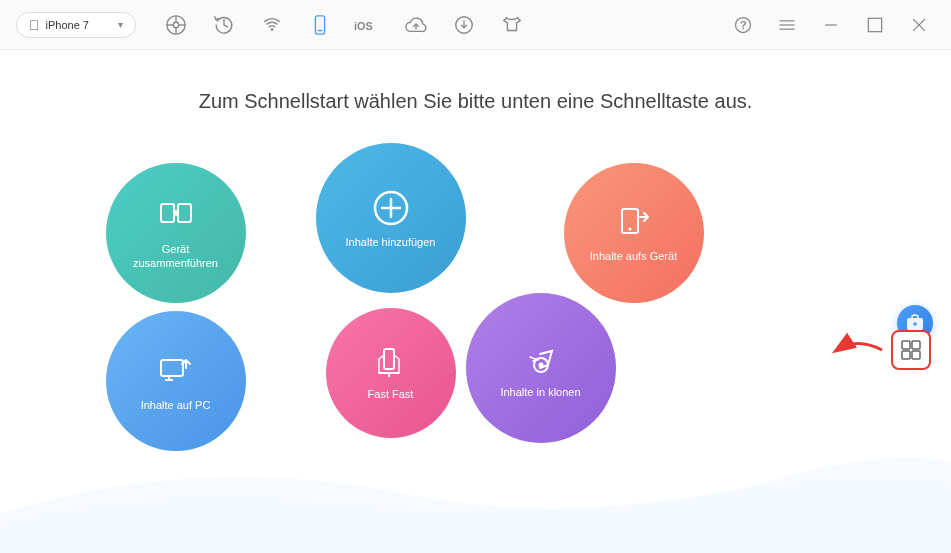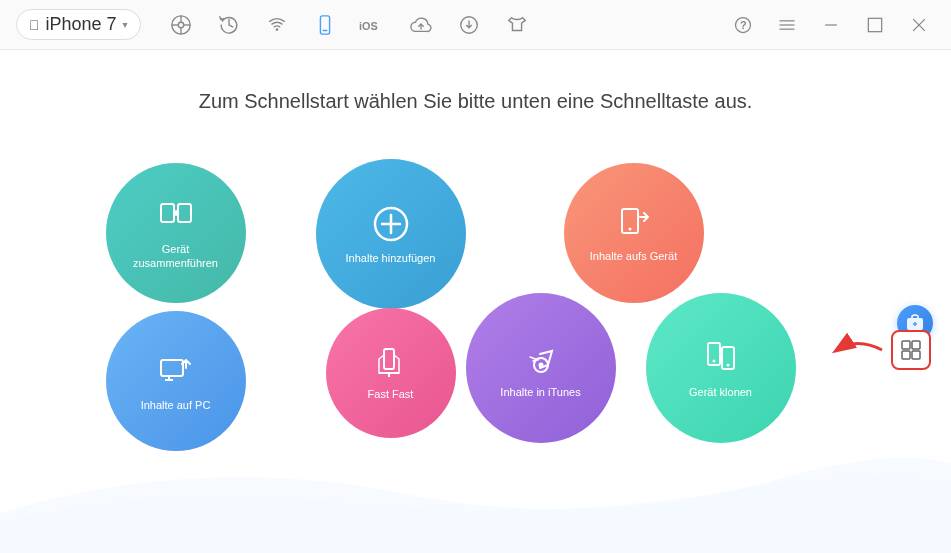--- a/index.html
+++ b/index.html
@@ -33,21 +33,21 @@
       gap: 6px;
       min-width: 120px;
     }
 
     .apple-logo {
       font-size: 14px;
       color: #555;
     }
 
     .device-name {
-      font-size: 18px;
+      font-size: 11px;
       color: #333;
       flex: 1;
     }
 
     .chevron-down {
       font-size: 10px;
       color: #888;
     }
 
     .toolbar {
@@ -142,21 +142,21 @@
       height: 140px;
       background: linear-gradient(135deg, #4ecdc4, #44b8a8);
       top: 20px;
       left: 60px;
     }
 
     .circle-add {
       width: 150px;
       height: 150px;
       background: linear-gradient(135deg, #4db8e8, #3a9fd4);
-      top: 16px;
+      top: 0;
       left: 270px;
       justify-content: center;
     }
 
     .circle-to-device {
       width: 140px;
       height: 140px;
       background: linear-gradient(135deg, #f9967a, #f47060);
       top: 20px;
       left: 518px;
@@ -430,34 +430,23 @@
       <div class="icon-wrap">
         <svg width="42" height="42" viewBox="0 0 42 42">
           <circle cx="21" cy="28" r="7" fill="none" stroke="white" stroke-width="2"></circle>
           <circle cx="21" cy="28" r="2.5" fill="white"></circle>
           <path d="M28 28 L32 14 L20 17" stroke="white" stroke-width="2" fill="none" stroke-linecap="round"></path>
           <path d="M28 28 L20 31" stroke="white" stroke-width="2" stroke-linecap="round"></path>
           <path d="M10 20 L18 23" stroke="white" stroke-width="1.5" stroke-linecap="round"></path>
           <path d="M13 24 L18 22" stroke="white" stroke-width="1.5" stroke-linecap="round"></path>
         </svg>
       </div>
-      <div class="label">Inhalte in iTunes</div>
-    </div>
-
-    <div class="circle-btn circle-clone">
-      <div class="icon-wrap">
-        <svg width="42" height="42" viewBox="0 0 42 42">
-          <rect x="8" y="6" width="12" height="22" rx="2" fill="none" stroke="white" stroke-width="2"></rect>
-          <circle cx="14" cy="24" r="1.5" fill="white"></circle>
-          <rect x="22" y="10" width="12" height="22" rx="2" fill="none" stroke="white" stroke-width="2"></rect>
-          <circle cx="28" cy="28" r="1.5" fill="white"></circle>
-        </svg>
-      </div>
-      <div class="label">Gerät klonen</div>
-    </div>
+      <div class="label">Inhalte in klonen</div>
+    </div>
+
 
   </div>
 
   <div class="floating-icon">
     <svg width="20" height="20" viewBox="0 0 20 20" fill="none">
       <rect x="2" y="5" width="16" height="12" rx="2" fill="white" opacity="0.9"></rect>
       <path d="M7 5 V3 Q10 1 13 3 V5" stroke="white" stroke-width="1.5" fill="none"></path>
       <line x1="10" y1="9" x2="10" y2="13" stroke="#4a9eff" stroke-width="1.5"></line>
       <line x1="8" y1="11" x2="12" y2="11" stroke="#4a9eff" stroke-width="1.5"></line>
     </svg>

